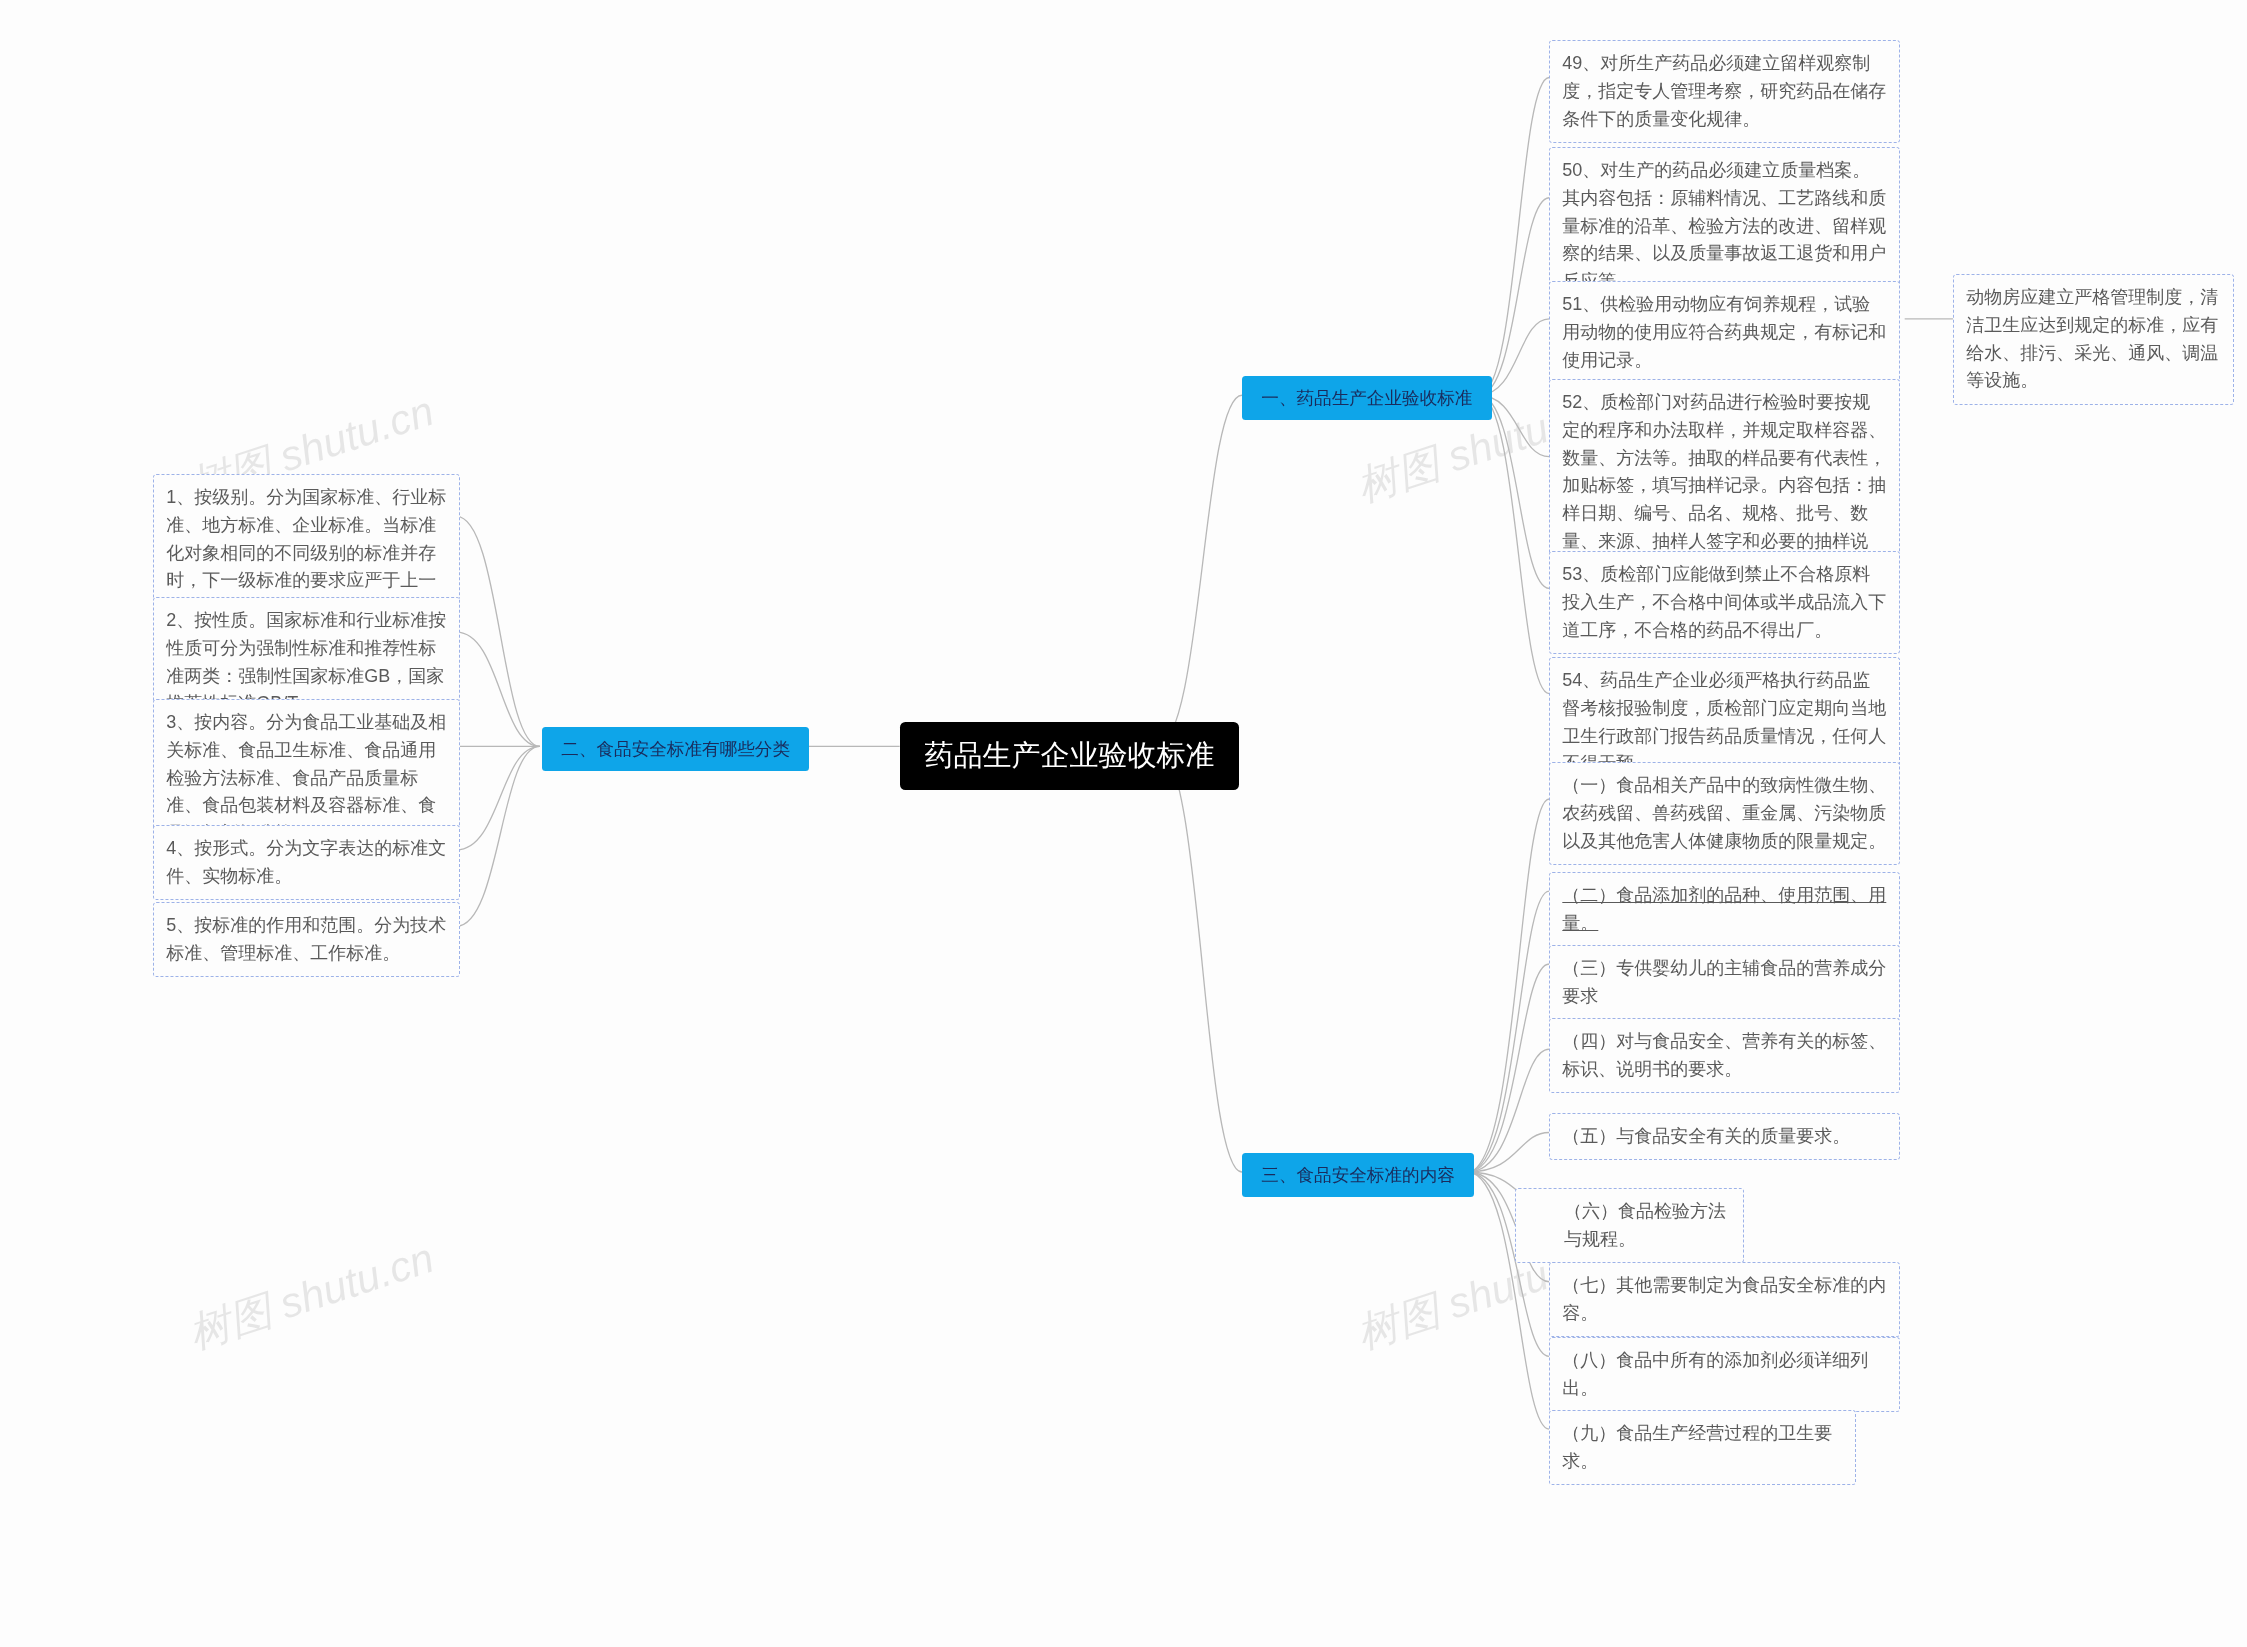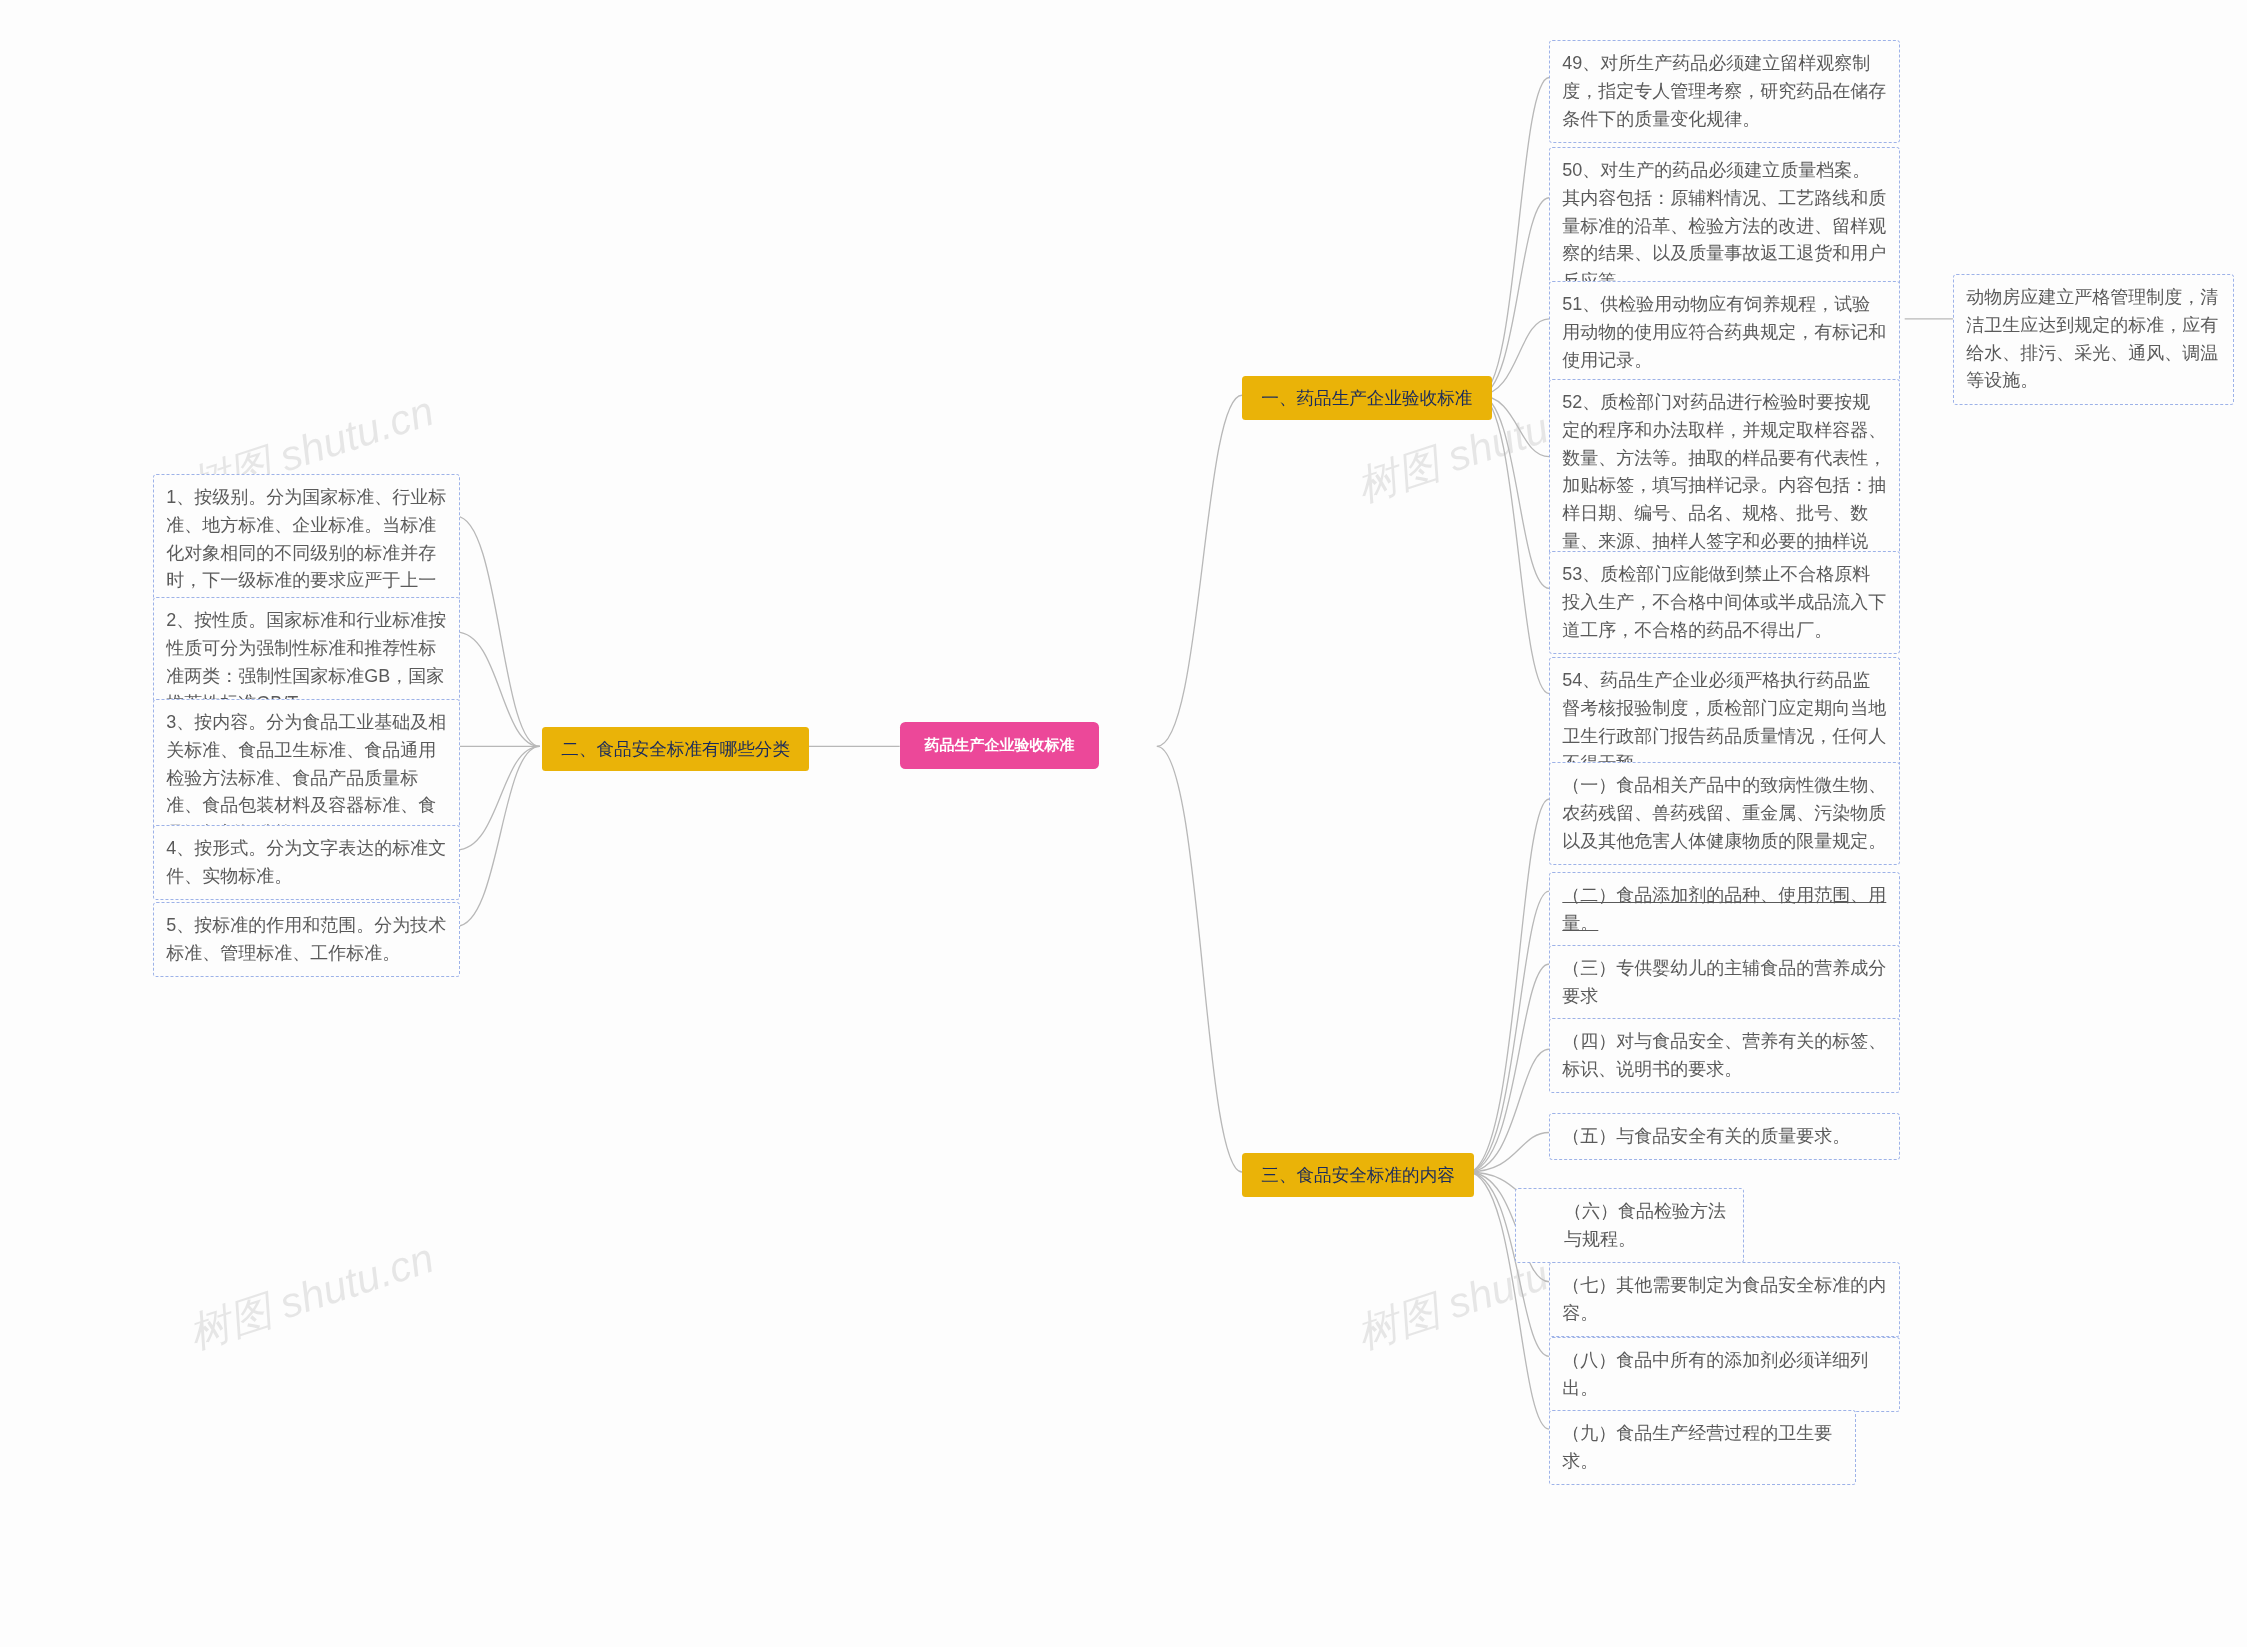--- a/index.html
+++ b/index.html
@@ -23,29 +23,29 @@
     font-weight: 400;
   }
   .node {
     position: absolute;
     border-radius: 3.5px;
     font-size: 16px;
     line-height: 1.5;
     color: #333;
   }
   .root {
-    background: #ec4899;
+    background: #000000;
     color: #fff;
-    font-size: 15px;
+    font-size: 29px;
     padding: 12.3px 24.6px;
     border-radius: 5.3px;
-    font-weight: 700;
+    font-weight: 400;
   }
   .branch {
-    background: #eab308;
+    background: #0ea5e9;
     color: #1a2b5c;
     font-size: 17.6px;
     padding: 8.8px 19.3px;
     border-radius: 3.5px;
   }
   .leaf {
     border: 1.8px dashed #9db2e8;
     background: #fdfdfd;
     padding: 8.8px 12.3px;
     color: #5a5a5a;

